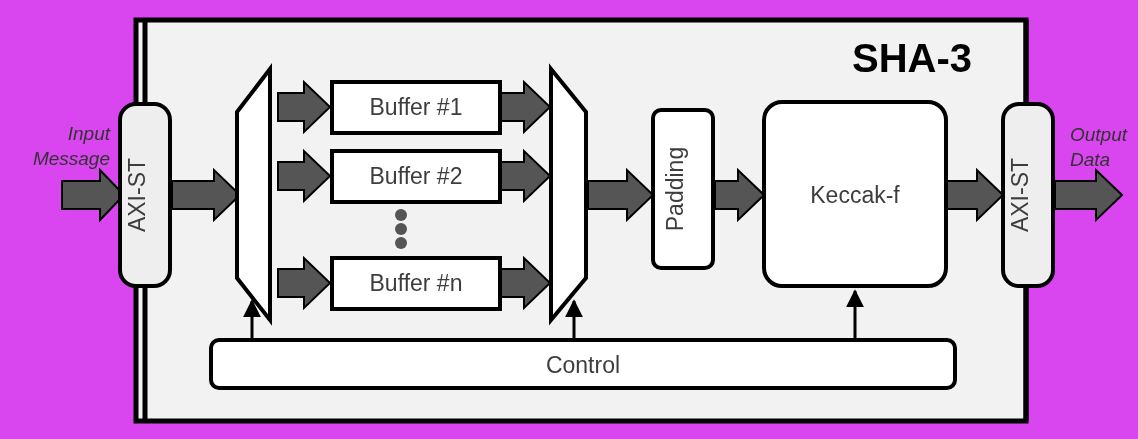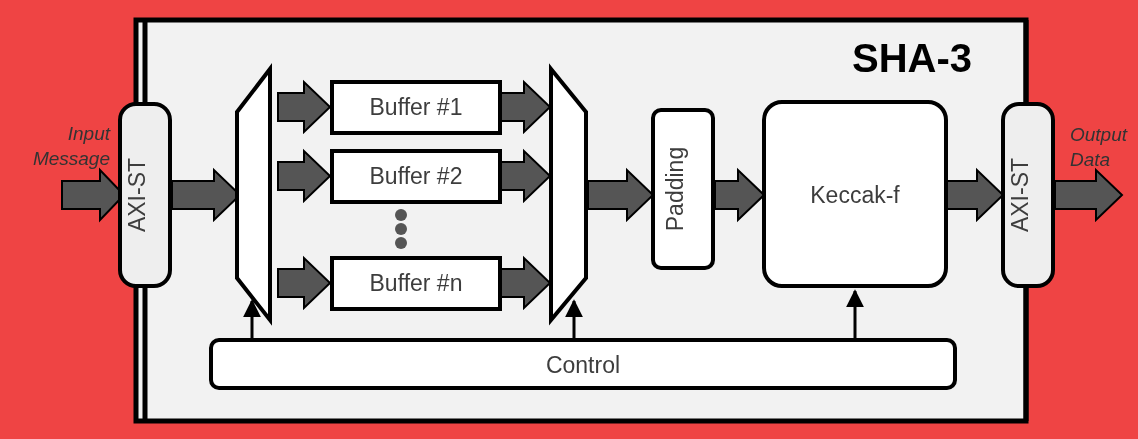--- a/index.html
+++ b/index.html
@@ -7,21 +7,21 @@
     padding: 0;
     background: #ffffff;
   }
   body {
     font-family: "Liberation Sans", sans-serif;
   }
   #diagram-root {
     position: relative;
     width: 1138px;
     height: 439px;
-    background: #ef4444;
+    background: #d946ef;
     overflow: hidden;
   }
   #diagram-svg {
     position: absolute;
     top: 0;
     left: 0;
     width: 1138px;
     height: 439px;
     display: block;
   }

